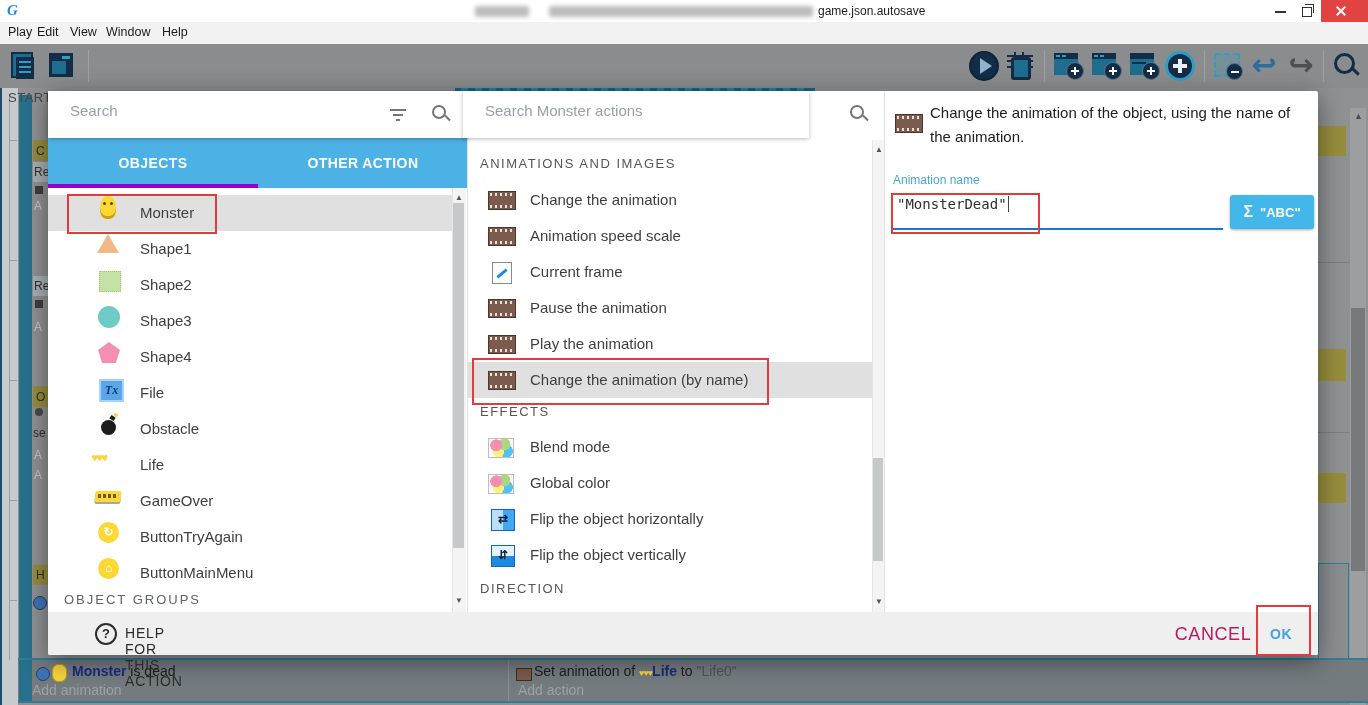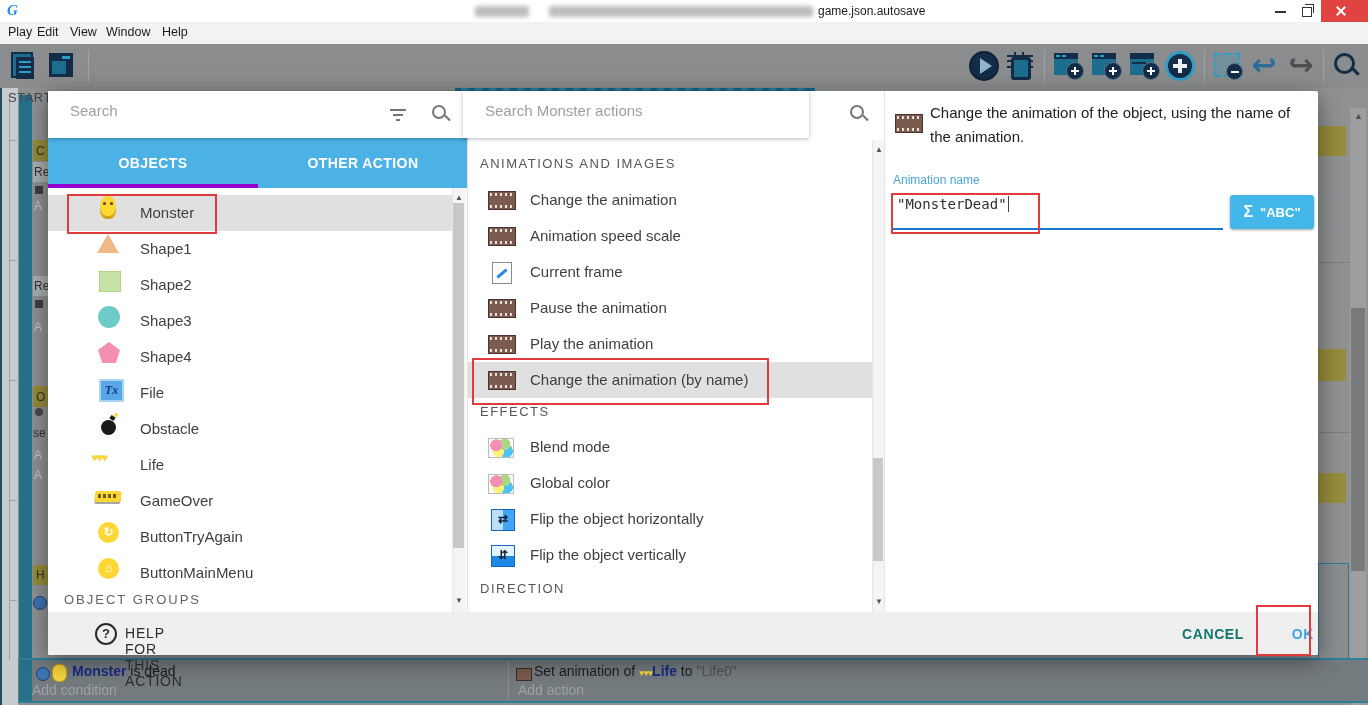--- a/index.html
+++ b/index.html
@@ -189,22 +189,22 @@
   .expr-btn .sig{font-size:16px;font-weight:bold;margin-right:7px;}
   .expr-btn .lab{font-size:13px;font-weight:bold;}
 
   
   .dfooter{position:absolute;left:0;top:521px;width:1270px;height:43px;background:#efefef;border-radius:0 0 2px 2px;}
   .helpwrap{position:absolute;left:47px;top:11px;height:22px;}
   .helpcircle{position:absolute;left:0;top:0;width:18px;height:18px;border:2px solid #2b2b2b;border-radius:50%;
       font-size:13px;font-weight:bold;color:#2b2b2b;text-align:center;line-height:18px;}
   .helplabel{position:absolute;left:30px;top:2px;font-size:14px;color:#2b2b2b;letter-spacing:.8px;}
   .cancel-btn{position:absolute;left:1125px;top:8px;width:80px;height:28px;line-height:28px;text-align:center;
-      font-size:14px;font-weight:bold;color:#0f766e;letter-spacing:.6px;}
-  .ok-btn{position:absolute;left:1222px;top:8px;width:44px;height:28px;line-height:28px;text-align:right;
+      font-size:18px;font-weight:normal;color:#be185d;letter-spacing:.6px;}
+  .ok-btn{position:absolute;left:1222px;top:8px;width:44px;height:28px;line-height:28px;text-align:left;
       font-size:14px;font-weight:bold;color:#3fa0e8;letter-spacing:.6px;}
 
   
   .redbox{position:absolute;border:2px solid #e23b3e;z-index:40;}
 </style>
 </head>
 <body>
 
 <div class="abs winedge"></div>
 <div class="abs leftcol"></div>
@@ -249,21 +249,21 @@
 <div class="abs vscroll-thumb"></div>
 <div class="abs sarrow" style="left:1354px;top:692px">▼</div>
 
 <div class="abs brow-topline"></div>
 <div class="abs brow">
   <div class="tbar"></div>
   <div class="celldiv"></div>
   <div class="gearball" style="left:18px;top:7px"></div>
   <div class="minimonster" style="left:34px;top:4px"></div>
   <div class="evt-main" style="left:54px"><span class="evt-obj">Monster</span><span> is dead</span></div>
-  <div class="evt-add" style="left:14px">Add condition</div>
+  <div class="evt-add" style="left:14px">Add animation</div>
   <div class="minifilm" style="left:498px;top:8px"></div>
   <div class="evt-main" style="left:516px"><span>Set animation of </span><span class="minihearts" style="position:static">♥♥♥</span><span class="evt-obj">Life</span><span> to </span><span class="evt-val">"Life0"</span></div>
   <div class="evt-add" style="left:500px">Add action</div>
 </div>
 <div class="abs brow-botline"></div>
 
 <div class="abs titlebar">
   <span class="abs gd-logo">G</span>
   <span class="abs blurblock" style="left:475px;width:54px"></span>
   <span class="abs blurblock" style="left:549px;width:264px"></span>

